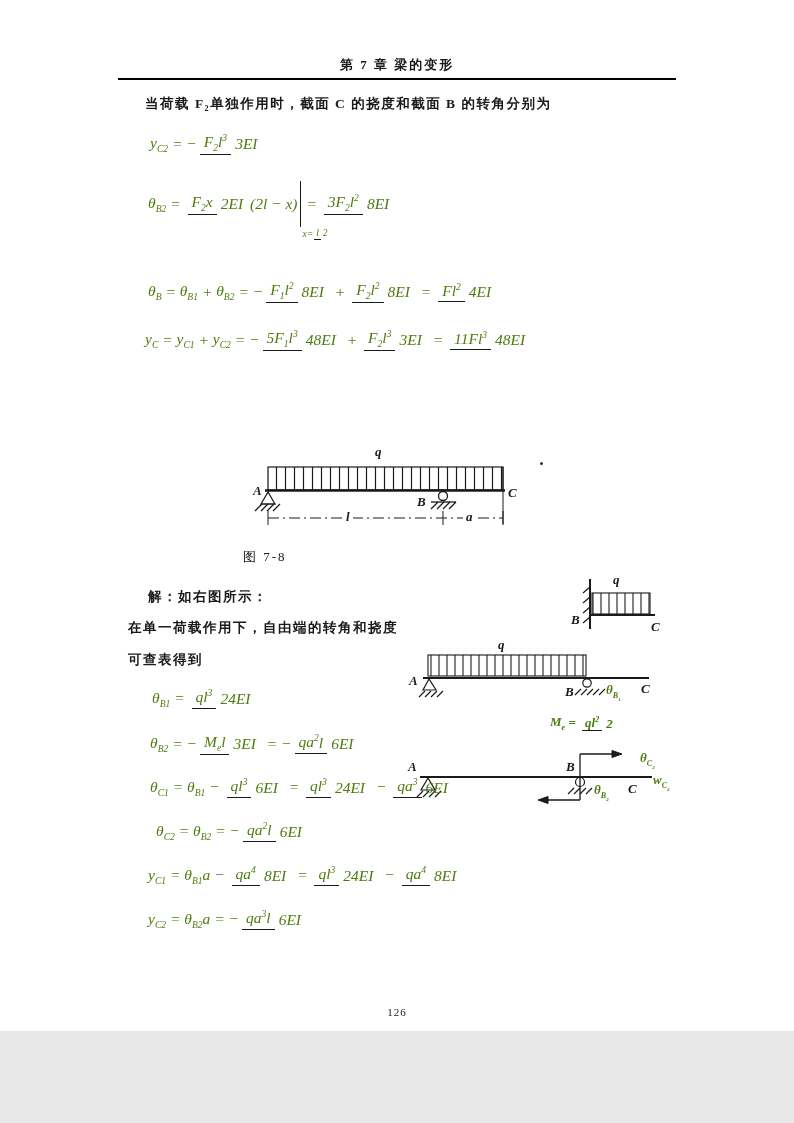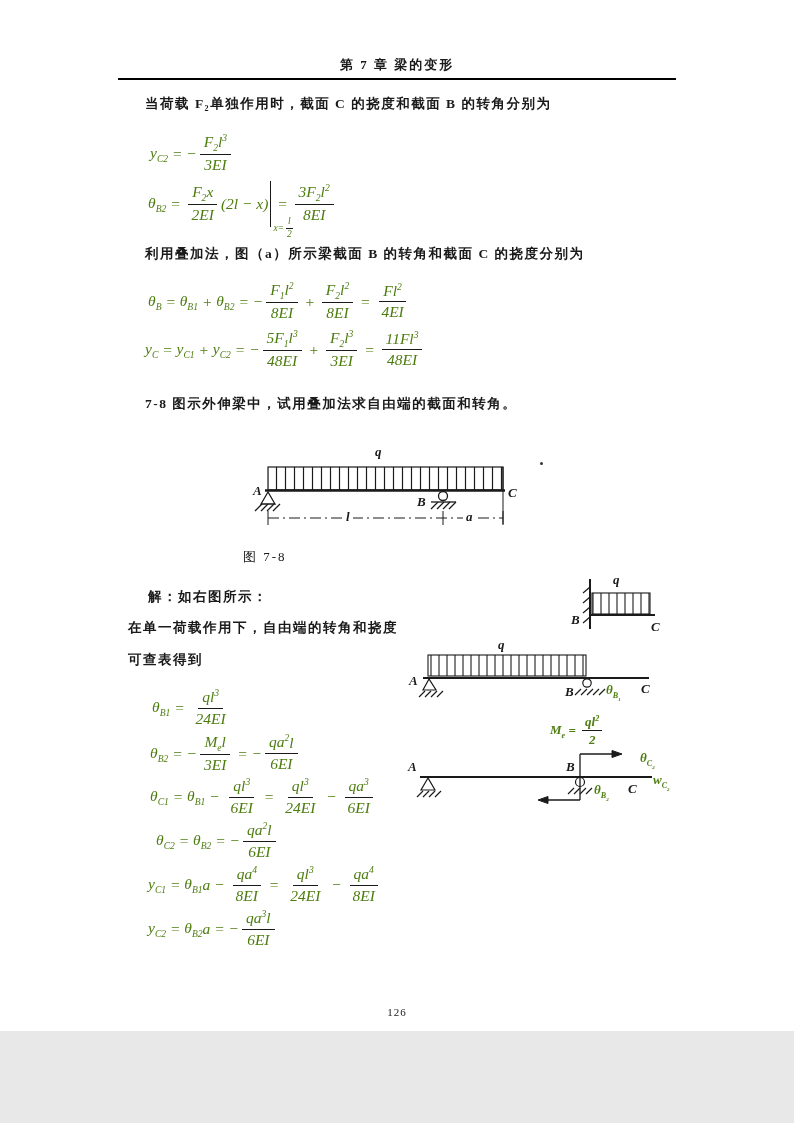--- a/index.html
+++ b/index.html
@@ -10,21 +10,21 @@
   .hdr-rule{position:absolute;left:118px;top:78px;width:558px;height:2px;background:#000;}
   .para{position:absolute;font-size:13.5px;letter-spacing:1.5px;white-space:nowrap;font-weight:bold;}
   .pagenum{position:absolute;left:0;right:0;top:1006px;text-align:center;font-size:11px;letter-spacing:1px;}
   .caption{position:absolute;font-size:13px;letter-spacing:2px;}
   
   .formula{position:absolute;display:flex;align-items:center;font-style:italic;
            font-size:15.5px;white-space:nowrap;color:#4d7c0f;}
   .formula .tok{display:inline-block;}
   .formula sub{font-size:0.62em;font-style:italic;line-height:1;}
   .formula sup{font-size:0.62em;font-style:italic;line-height:1;}
-  .frac{display:inline-flex;flex-direction:column;align-items:center;margin:0 3px;
+  .frac{display:inline-flex;flex-direction:row;align-items:center;margin:0 3px;
         line-height:1.2;text-align:center;vertical-align:middle;}
   .frac .num{display:inline-block;padding:0 4px 1px;border-bottom:1.3px solid #191919;}
   .frac .den{display:inline-block;padding:1px 4px 0;}
   .bar{position:relative;align-self:stretch;width:0;border-right:1.4px solid #191919;
        margin-left:2px;margin-right:2px;}
   .bar .barsub{position:absolute;left:3px;bottom:-13px;font-size:9.5px;display:inline-flex;
                align-items:center;white-space:nowrap;}
   .bar .barsub .frac{margin:0 1px;}
   .bar .barsub .frac .num{padding:0 2px;border-bottom-width:1px;}
   .bar .barsub .frac .den{padding:0 2px;}
@@ -73,21 +73,20 @@
           </span>
         </span>
       </span>
       <span class="tok"><span>&nbsp;=&nbsp;</span></span>
       <span class="frac">
         <span class="num"><span class="tok"><span>3F</span><sub>2</sub></span><span class="tok"><span>l</span><sup>2</sup></span></span>
         <span class="den"><span class="tok"><span>8EI</span></span></span>
       </span>
     </div>
 
-  <div class="para" style="left:145px;top:245px;">利用叠加法，图（a）所示梁截面 B 的转角和截面 C 的挠度分别为</div>
   <div class="formula" style="left:148px;top:281px;">
       <span class="tok"><span>θ</span><sub>B</sub></span>
       <span class="tok"><span>&nbsp;=&nbsp;</span></span>
       <span class="tok"><span>θ</span><sub>B1</sub></span>
       <span class="tok"><span>&nbsp;+&nbsp;</span></span>
       <span class="tok"><span>θ</span><sub>B2</sub></span>
       <span class="tok"><span>&nbsp;=&nbsp;−</span></span>
       <span class="frac">
         <span class="num"><span class="tok"><span>F</span><sub>1</sub></span><span class="tok"><span>l</span><sup>2</sup></span></span>
         <span class="den"><span class="tok"><span>8EI</span></span></span>
@@ -119,21 +118,20 @@
         <span class="num"><span class="tok"><span>F</span><sub>2</sub></span><span class="tok"><span>l</span><sup>3</sup></span></span>
         <span class="den"><span class="tok"><span>3EI</span></span></span>
       </span>
       <span class="tok"><span>&nbsp;=&nbsp;</span></span>
       <span class="frac">
         <span class="num"><span class="tok"><span>11Fl</span><sup>3</sup></span></span>
         <span class="den"><span class="tok"><span>48EI</span></span></span>
       </span>
     </div>
 
-  <div class="para" style="left:145px;top:395px;">7-8 图示外伸梁中，试用叠加法求自由端的截面和转角。</div>
 
   <div class="fig" style="left:245px;top:443px;width:290px;height:115px;">
     <svg width="290" height="115" viewBox="0 0 290 115">
       <defs>
         <pattern id="hatch1" width="9" height="30" patternUnits="userSpaceOnUse">
           <line x1="4.5" y1="0" x2="4.5" y2="30" stroke-width="1.2"></line>
         </pattern>
       </defs>
       <g>
         <rect x="23" y="24" width="235" height="23" fill="url(#hatch1)" stroke-width="1.2"></rect>

